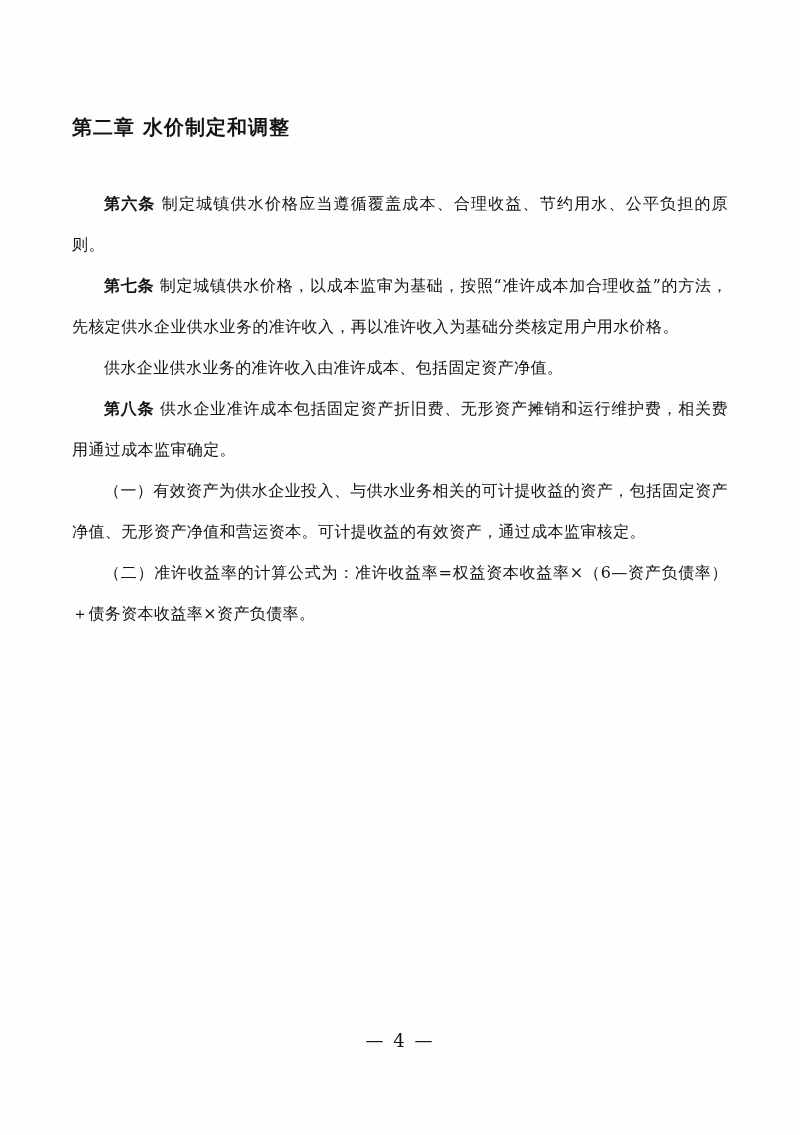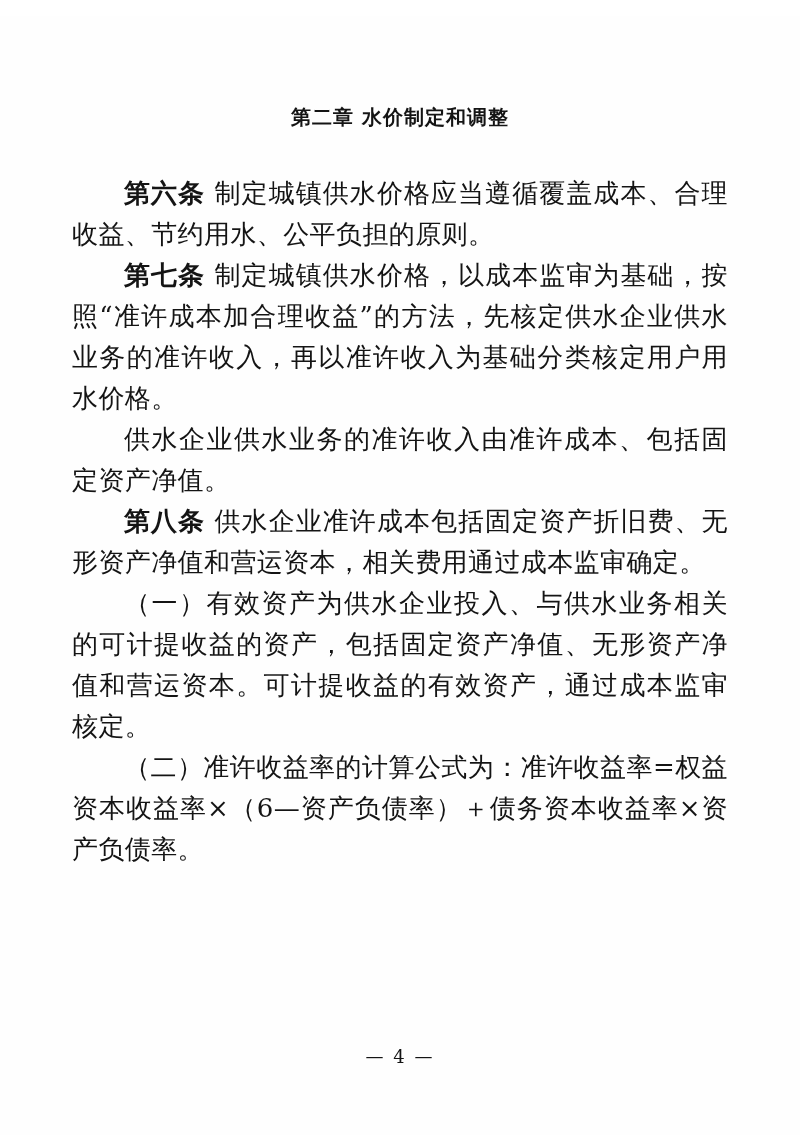--- a/index.html
+++ b/index.html
@@ -17,34 +17,34 @@
   }
   .page {
     position: relative;
     width: 800px;
     height: 1135px;
     box-sizing: border-box;
     padding: 0 72px;
     background: #fefefe;
   }
   .chapter-title {
-    margin: 16px;
-    padding-top: 88px;
-    text-align: center;
+    margin: 0;
+    padding-top: 114px;
+    text-align: left;
     font-size: 20px;
     font-weight: bold;
     letter-spacing: 1px;
     font-family: "DejaVu Serif", "Liberation Serif", serif;
   }
   .body-block {
     margin-top: 42px;
   }
   p.para {
     margin: 0 0 0 0;
-    font-size: 26px;
+    font-size: 16px;
     line-height: 41px;
     text-align: justify;
     text-justify: inter-ideograph;
     text-indent: 2em;
     letter-spacing: 0.4px;
   }
   p.para .lead {
     font-weight: bold;
   }
   .footer {
@@ -68,21 +68,21 @@
   <h1 class="chapter-title">第二章  水价制定和调整</h1>
 
   <div class="body-block">
 
     <p class="para"><span class="lead">第六条</span><span>  制定城镇供水价格应当遵循覆盖成本、合理收益、节约用水、公平负担的原则。</span></p>
 
     <p class="para"><span class="lead">第七条</span><span>  制定城镇供水价格，以成本监审为基础，按照“准许成本加合理收益”的方法，先核定供水企业供水业务的准许收入，再以准许收入为基础分类核定用户用水价格。</span></p>
 
     <p class="para"><span class="lead"></span><span>供水企业供水业务的准许收入由准许成本、包括固定资产净值。</span></p>
 
-    <p class="para"><span class="lead">第八条</span><span>  供水企业准许成本包括固定资产折旧费、无形资产净值和营运资本，相关费用通过成本监审确定。</span></p>
+    <p class="para"><span class="lead">第八条</span><span>  供水企业准许成本包括固定资产折旧费、无形资产摊销和运行维护费，相关费用通过成本监审确定。</span></p>
 
 
     <p class="para"><span class="lead"></span><span>（一）有效资产为供水企业投入、与供水业务相关的可计提收益的资产，包括固定资产净值、无形资产净值和营运资本。可计提收益的有效资产，通过成本监审核定。</span></p>
 
     <p class="para"><span class="lead"></span><span>（二）准许收益率的计算公式为：准许收益率=权益资本收益率×（6—资产负债率）＋债务资本收益率×资产负债率。</span></p>
 
 
   </div>
 
   <div class="footer">

